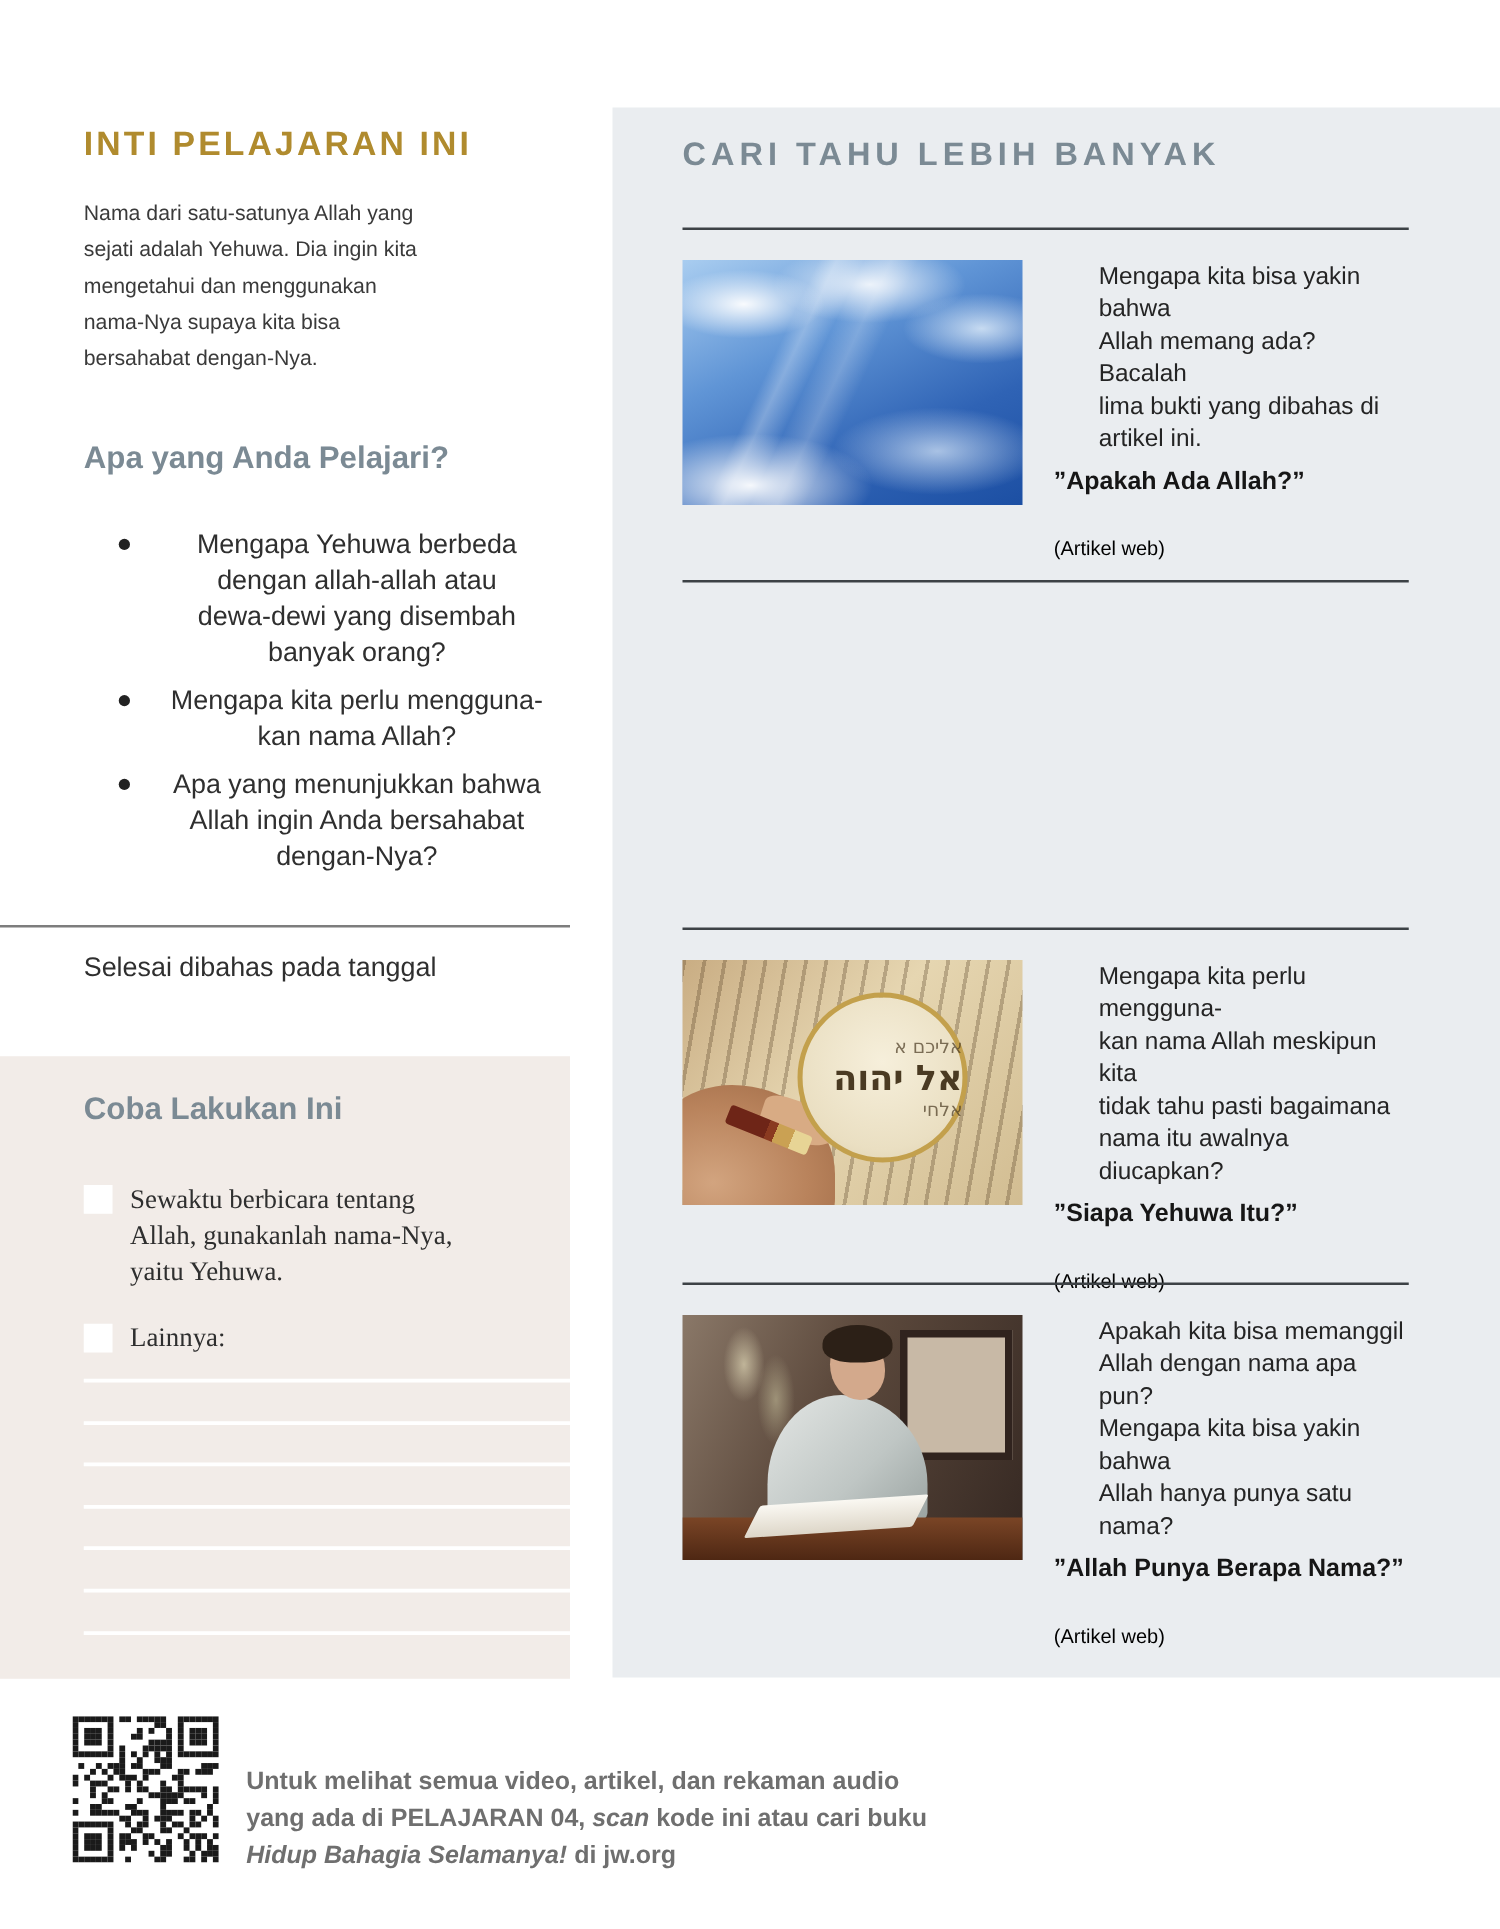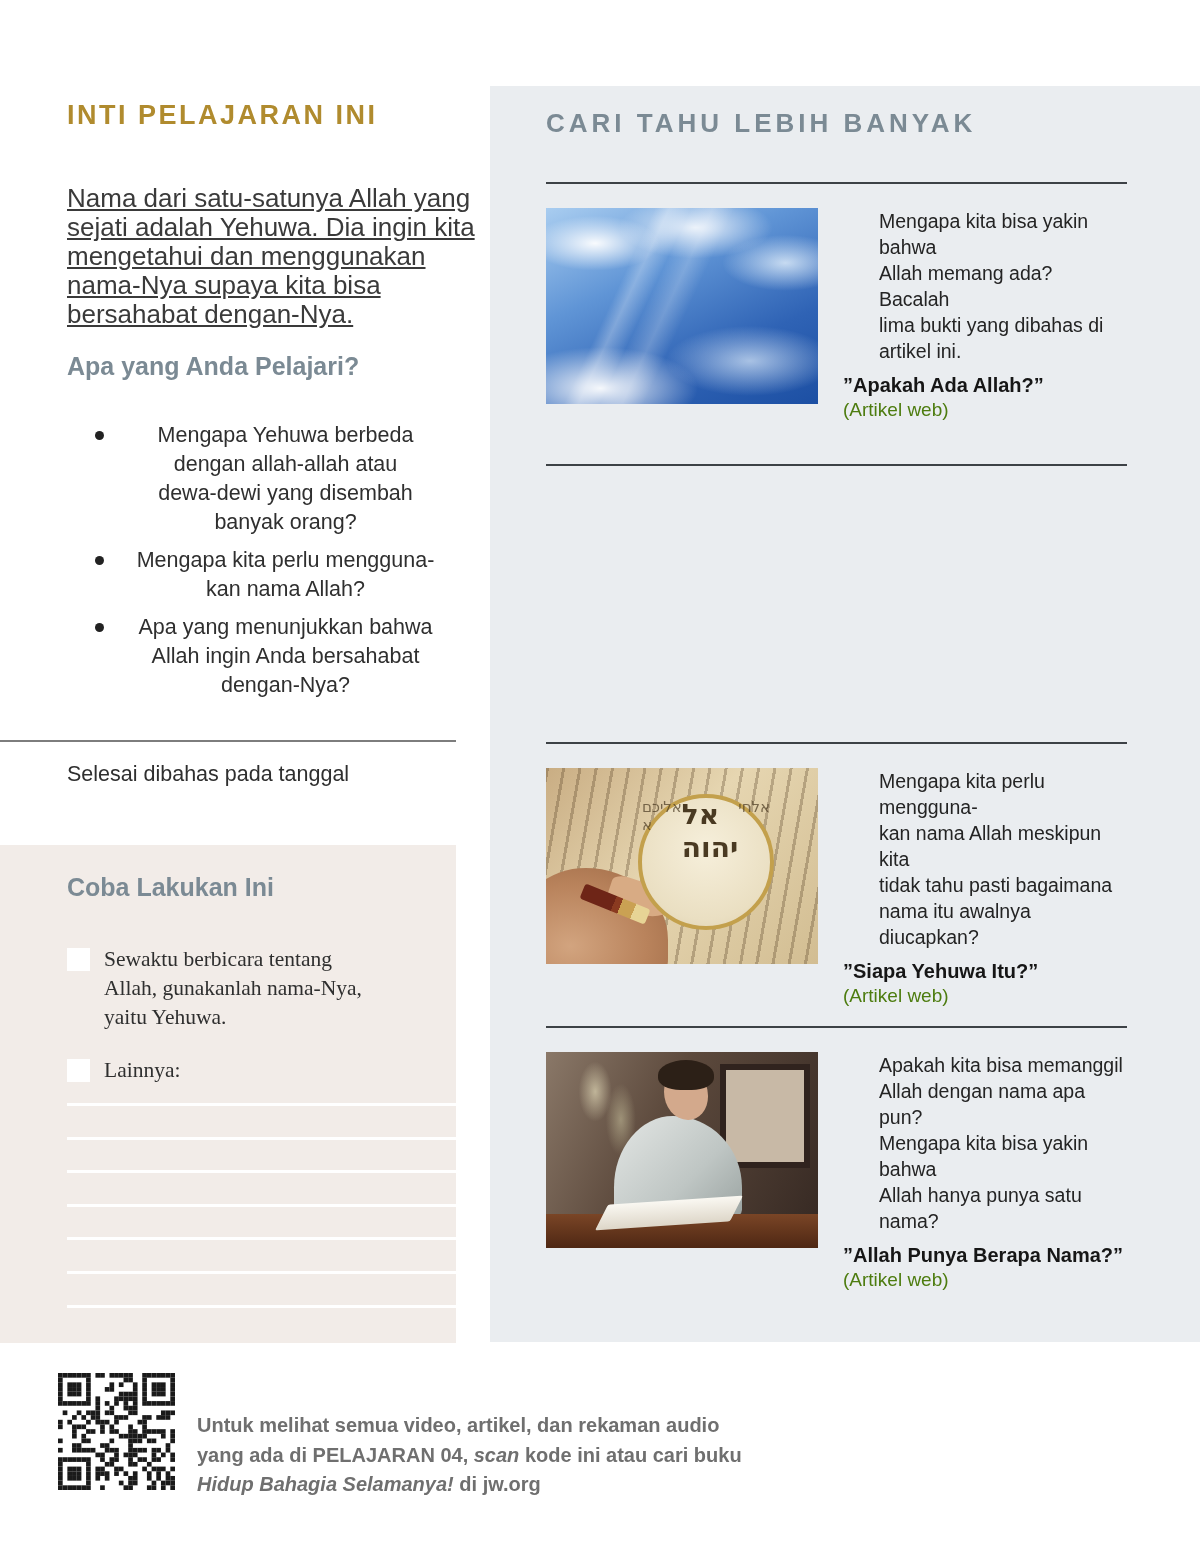--- a/index.html
+++ b/index.html
@@ -2,22 +2,22 @@
 <html><head>
 <meta charset="utf-8">
 <style>
   html,body{margin:0;padding:0;}
   body{font-family:"Liberation Sans","DejaVu Sans",sans-serif;background:#ffffff;}
   #page{position:relative;width:1200px;height:1543px;background:#ffffff;overflow:hidden;}
 
   
   .gold-heading{position:absolute;left:67px;top:100px;font-size:27px;font-weight:bold;
     letter-spacing:2.5px;color:#b08b2e;}
-  .intro-text{position:absolute;left:67px;top:184px;width:420px;font-size:26px;
-    line-height:29px;color:#3a3a3a;white-space:pre-line;text-decoration:underline;}
+  .intro-text{position:absolute;left:67px;top:156px;width:420px;font-size:17px;
+    line-height:29px;color:#3a3a3a;white-space:pre-line;}
   .blue-heading{font-size:25px;font-weight:bold;color:#7b8a94;}
   .learn-heading{position:absolute;left:67px;top:352px;}
   .bullet-list{position:absolute;left:95px;top:421px;width:360px;text-align:center;}
   .bullet{position:relative;padding-left:21px;margin-bottom:9px;font-size:21.5px;
     line-height:29px;color:#2f2f2f;white-space:pre-line;}
   .bullet::before{content:"";position:absolute;left:0;top:10px;width:9px;height:9px;
     border-radius:50%;background:#222;}
   .left-rule{position:absolute;left:0;top:740px;width:456px;height:2px;background:#7d7d7d;}
   .completed-label{position:absolute;left:67px;top:762px;font-size:21.5px;color:#2f2f2f;}
 
@@ -34,21 +34,21 @@
   .right-panel{position:absolute;left:490px;top:86px;width:710px;height:1256px;background:#eaedf0;}
   .panel-heading{position:absolute;left:56px;top:22px;font-size:26px;font-weight:bold;
     letter-spacing:4px;color:#7b8a94;}
   .entry{position:absolute;left:0;right:0;}
   .entry-rule{position:absolute;left:56px;right:73px;top:0;height:2px;background:#3d4246;}
   .entry-row{display:flex;gap:25px;margin:26px 73px 0 56px;}
   .entry-img{width:272px;height:196px;flex:none;position:relative;overflow:hidden;}
   .entry-text{width:300px;}
   .entry-question{font-size:19.5px;line-height:26px;color:#242424;white-space:pre-line;margin-left:36px;}
   .entry-title{margin-top:10px;font-size:20px;font-weight:bold;color:#161616;white-space:nowrap;}
-  .entry-source{font-size:19px;line-height:26px;color:#4d7c0f;white-space:nowrap;}
+  .entry-source{font-size:16px;line-height:26px;color:#000000;white-space:nowrap;margin-top:30px;}
   .ital{font-style:italic;}
 
   
   .img-sky{background:
     radial-gradient(ellipse 90px 38px at 18% 18%, rgba(255,255,255,.95), rgba(255,255,255,0) 72%),
     radial-gradient(ellipse 110px 44px at 55% 10%, rgba(255,255,255,.85), rgba(255,255,255,0) 70%),
     radial-gradient(ellipse 90px 40px at 88% 28%, rgba(230,242,252,.8), rgba(255,255,255,0) 70%),
     radial-gradient(ellipse 130px 55px at 20% 92%, rgba(255,255,255,.95), rgba(255,255,255,0) 75%),
     radial-gradient(ellipse 120px 50px at 75% 78%, rgba(222,236,250,.7), rgba(255,255,255,0) 70%),
     linear-gradient(115deg, rgba(255,255,255,0) 30%, rgba(255,255,255,.28) 34%, rgba(255,255,255,0) 40%, rgba(255,255,255,.22) 46%, rgba(255,255,255,0) 52%),
@@ -70,21 +70,21 @@
     radial-gradient(ellipse 115px 92px at 54% 46%, rgba(200,150,170,.45), rgba(130,90,120,.3) 60%, rgba(130,90,120,0) 90%),
     radial-gradient(ellipse 55px 75px at 10% 55%, rgba(95,115,185,.45), rgba(95,115,185,0) 80%),
     #0a0609;}
 
   
   .img-magnifier{background:
     repeating-linear-gradient(100deg, rgba(82,60,34,.30) 0 3px, rgba(82,60,34,0) 3px 16px),
     linear-gradient(130deg, #c9ad83 0%, #e6d6b1 45%, #d2bd92 100%);}
   .mag-lens{position:absolute;left:92px;top:26px;width:128px;height:128px;border-radius:50%;
     border:4px solid #c3a04c;background:radial-gradient(circle at 50% 40%, #f6efdb 0%, #eadfc2 70%, #dcceab 100%);
-    display:flex;flex-direction:row;align-items:flex-start;justify-content:center;
+    display:flex;flex-direction:column;align-items:flex-end;justify-content:center;
     color:#4a3a22;font-family:"DejaVu Sans",sans-serif;}
   .heb-small{font-size:15px;opacity:.7;}
   .heb-big{font-size:28px;font-weight:bold;}
   .mag-handle{position:absolute;left:34px;top:128px;width:70px;height:16px;transform:rotate(22deg);
     background:linear-gradient(90deg,#6e2517 0 48%, #8a3a20 48% 58%, #caa153 58% 78%, #e7d495 78% 100%);
     border-radius:3px;}
   .hand{position:absolute;left:-28px;bottom:-34px;width:150px;height:130px;
     background:radial-gradient(ellipse at 35% 60%, #d2a47f 0%, #b9835c 55%, #9c6844 100%);
     border-radius:45% 55% 30% 40%;}
   .thumb{position:absolute;left:62px;bottom:50px;width:64px;height:32px;background:#d8ab84;

